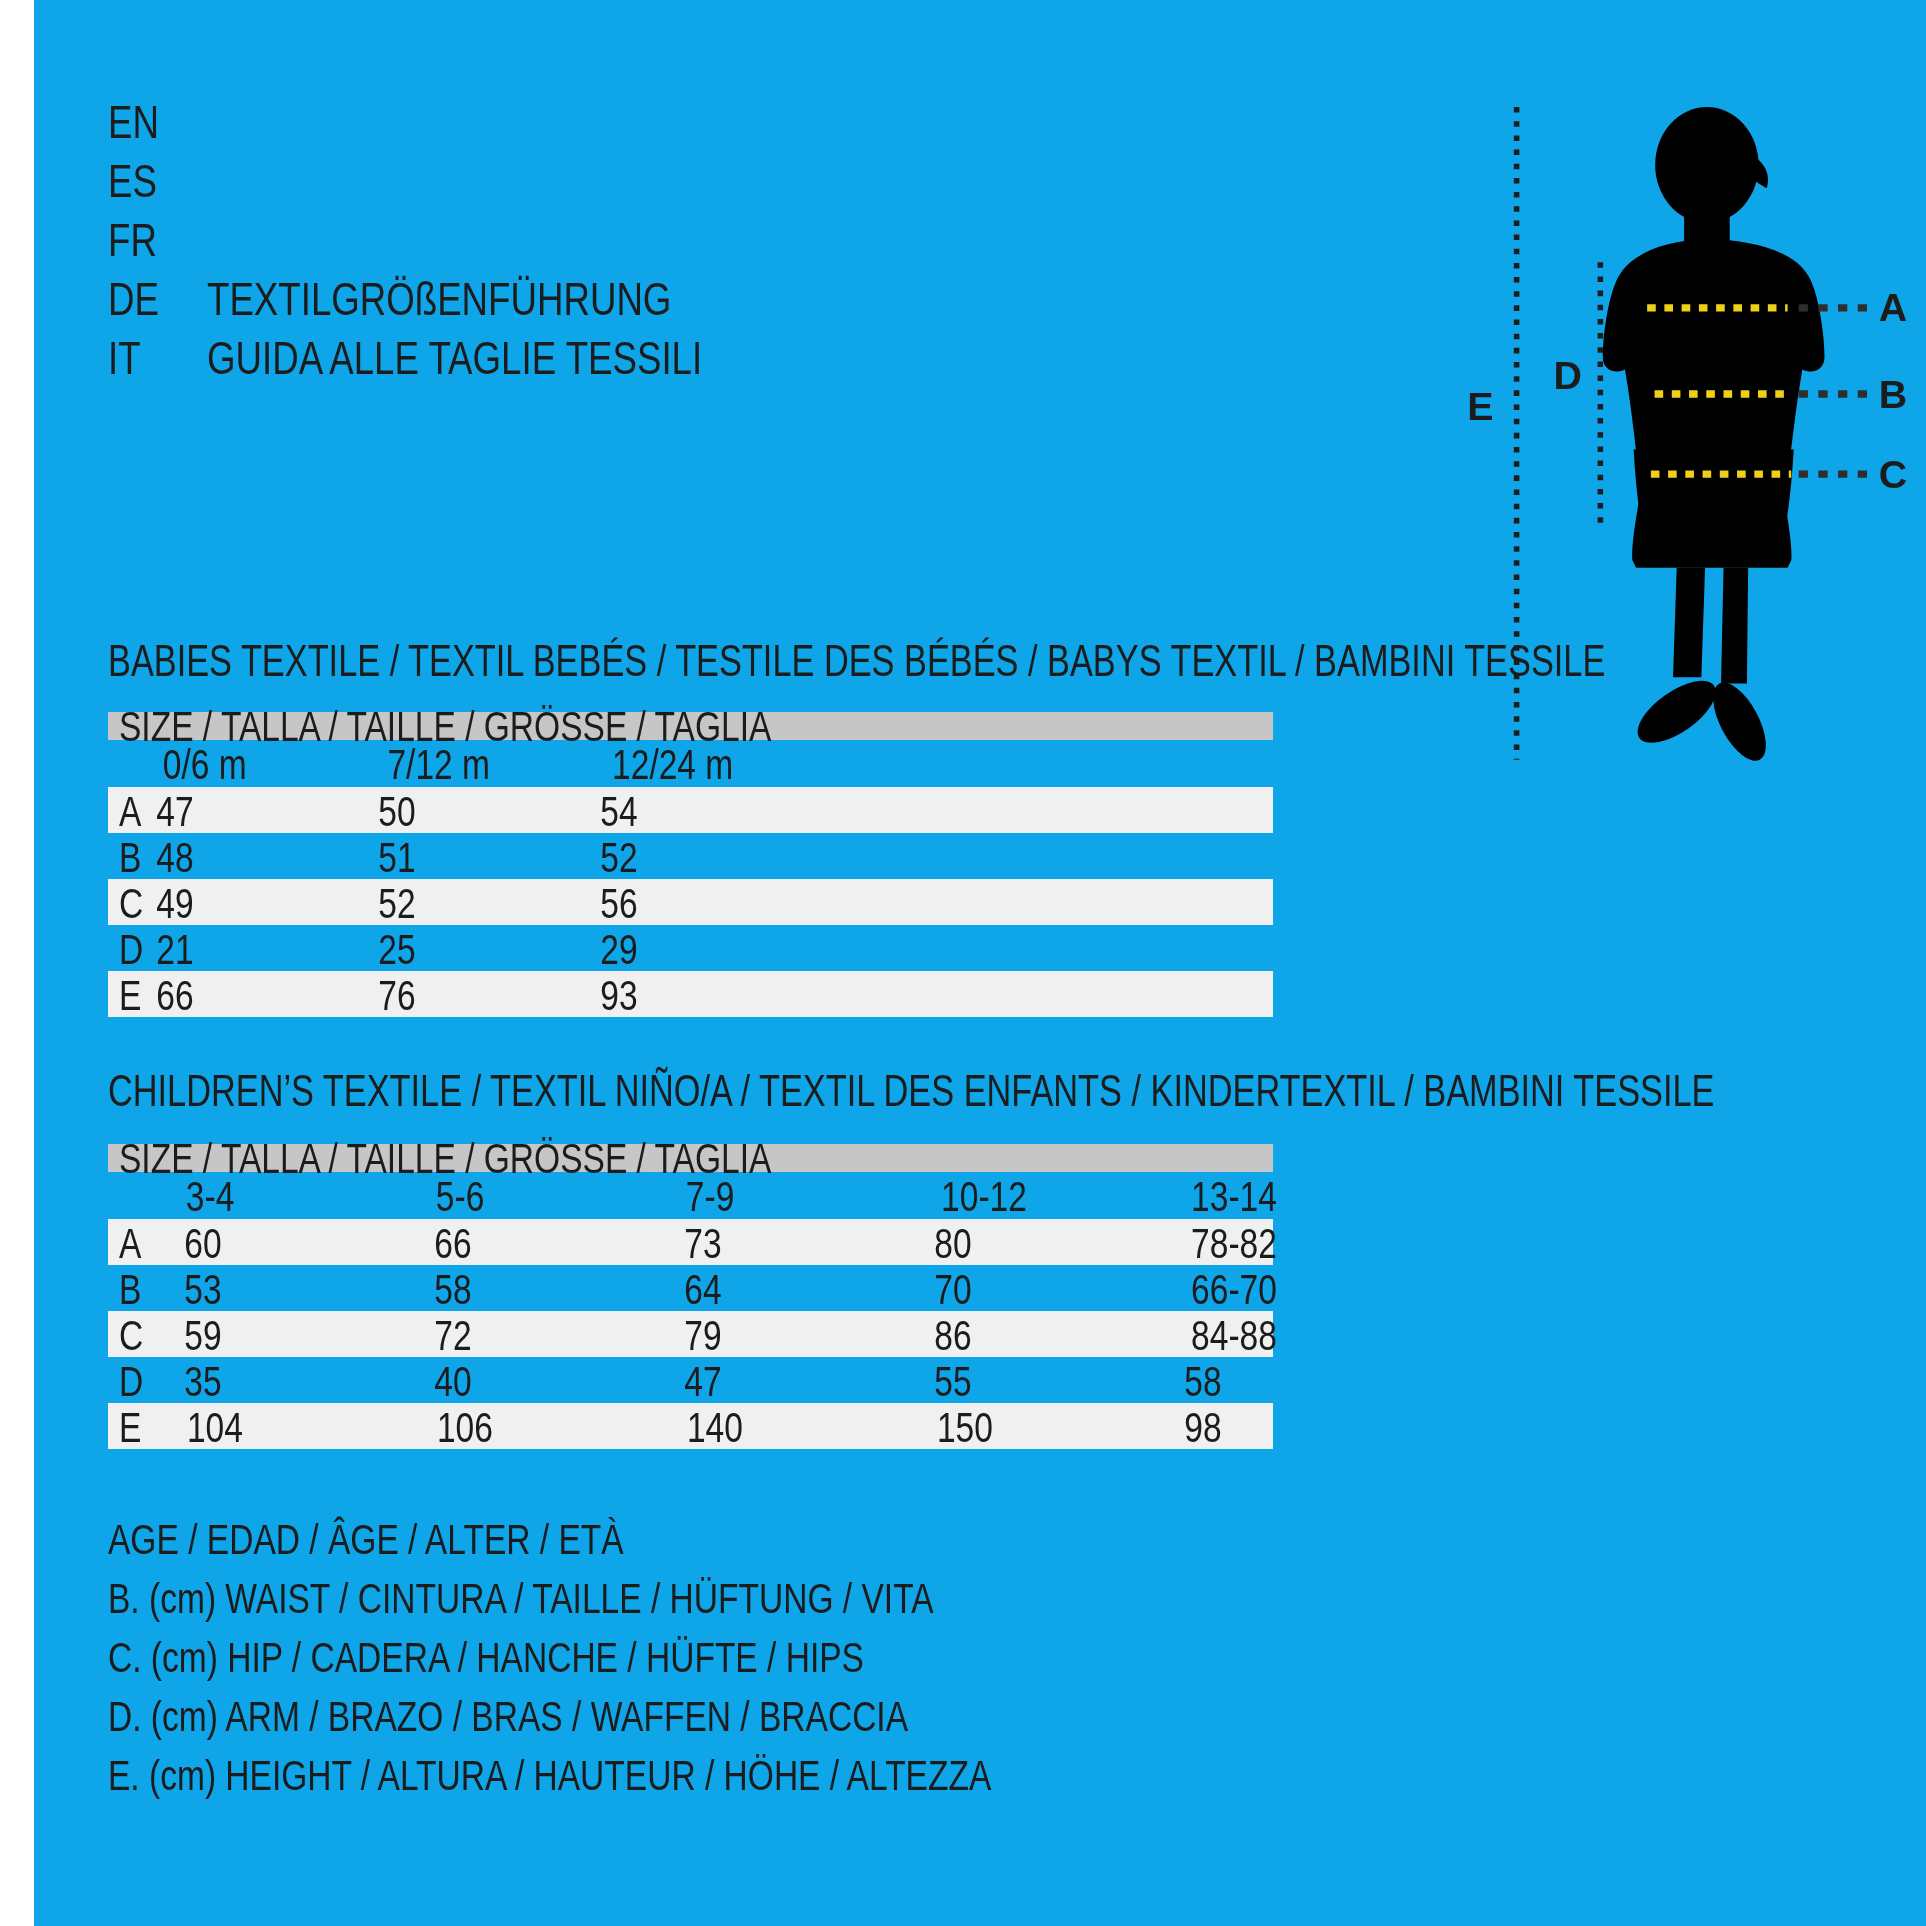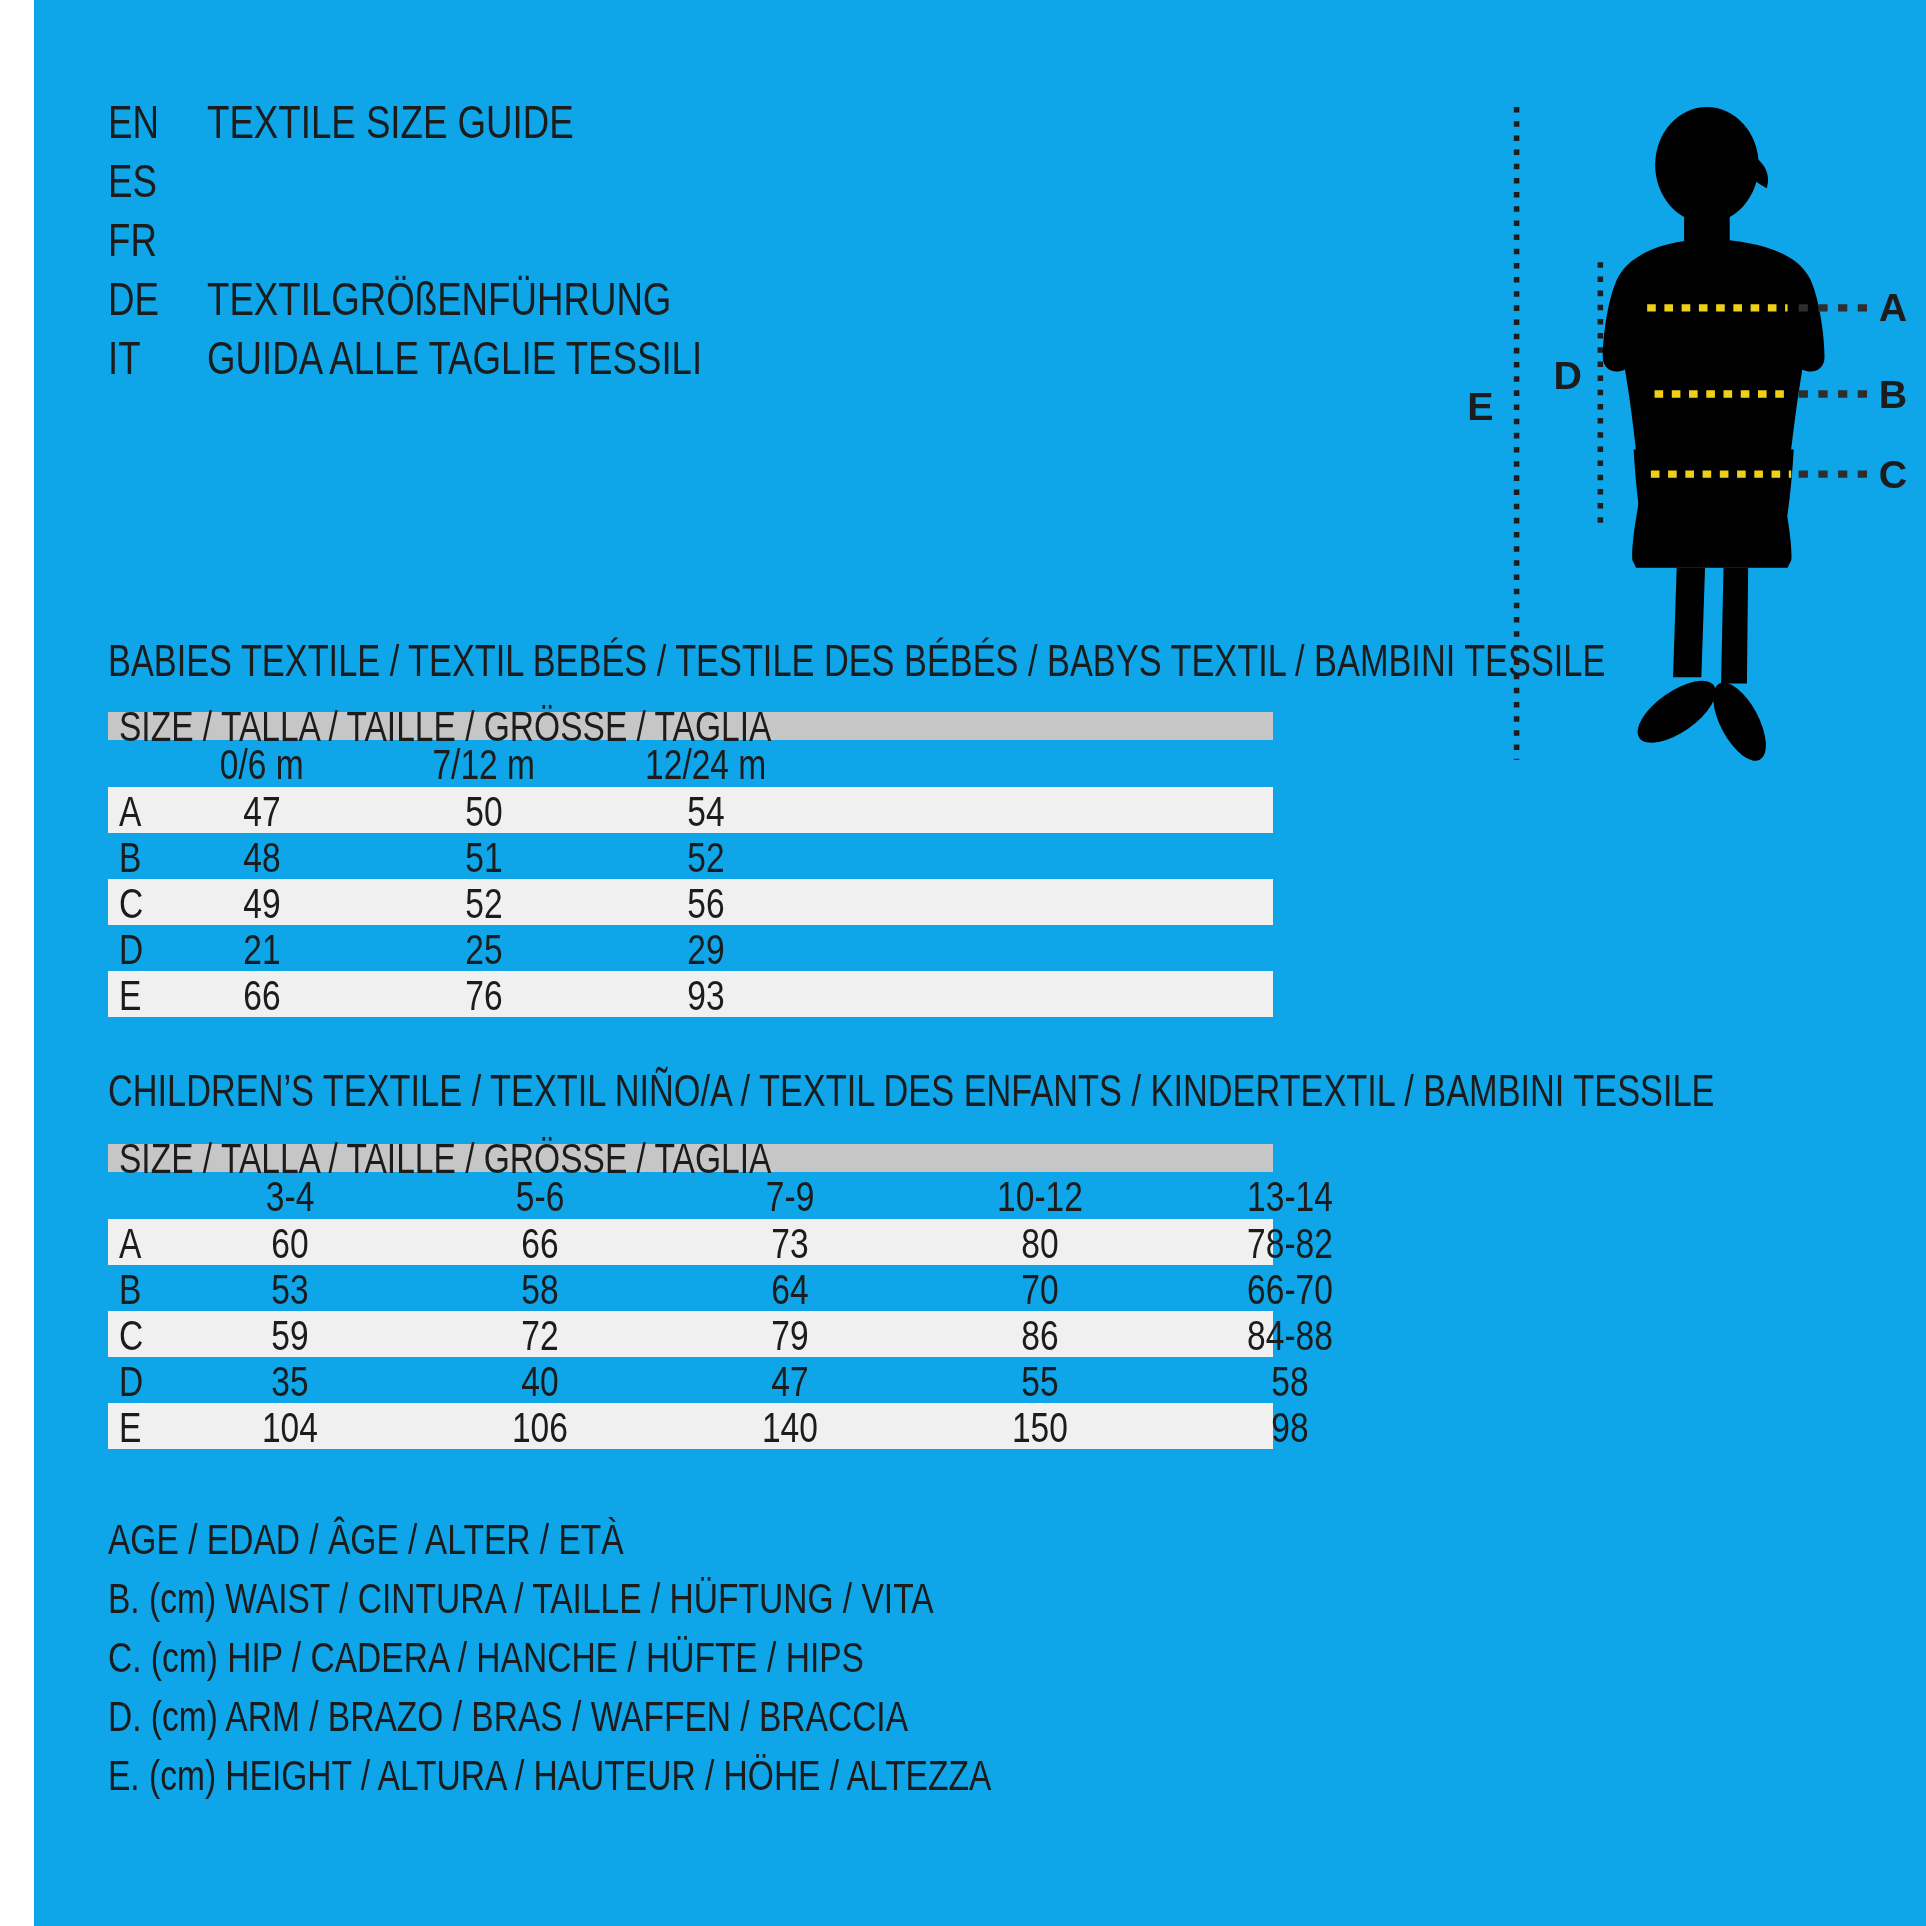--- a/index.html
+++ b/index.html
@@ -29,36 +29,35 @@
   .table{position:absolute;left:74px;width:1165px;}
   .table.babies{top:712px;}
   .table.children{top:1144px;}
   .size-header{height:28px;background:#c6c6c6;display:flex;align-items:center;padding-left:11px;box-sizing:border-box;font-size:43px;}
   .grid4{display:grid;grid-template-columns:43px repeat(3,222px) 1fr;}
   .grid6{display:grid;grid-template-columns:43px repeat(5,222px) 1fr;gap:28px;}
   .thead{height:47px;font-size:43px;}
   .trow{height:46px;font-size:43px;}
   .tbody .trow:nth-of-type(odd){background:#f0f0f0;}
   .rlabel{display:flex;align-items:center;padding-left:11px;box-sizing:border-box;}
-  .tcell{display:flex;align-items:center;justify-content:center;}
+  .tcell{display:flex;align-items:center;}
 
   
   .legend{position:absolute;left:74px;top:1515px;}
   .legend-line{display:flex;align-items:flex-start;height:59px;font-size:43px;}
 </style>
 </head>
 <body>
 
 <div class="page">
 
   <section class="langs">
 
       <div class="lang-row">
         <span class="lang-code"><span class="cond">EN</span></span>
-        <span class="lang-title"><span class="cond">TEXTILE SIZE GUIDE</span></span>
       </div>
 
       <div class="lang-row">
         <span class="lang-code"><span class="cond">ES</span></span>
       </div>
 
       <div class="lang-row">
         <span class="lang-code"><span class="cond">FR</span></span>
       </div>
 

